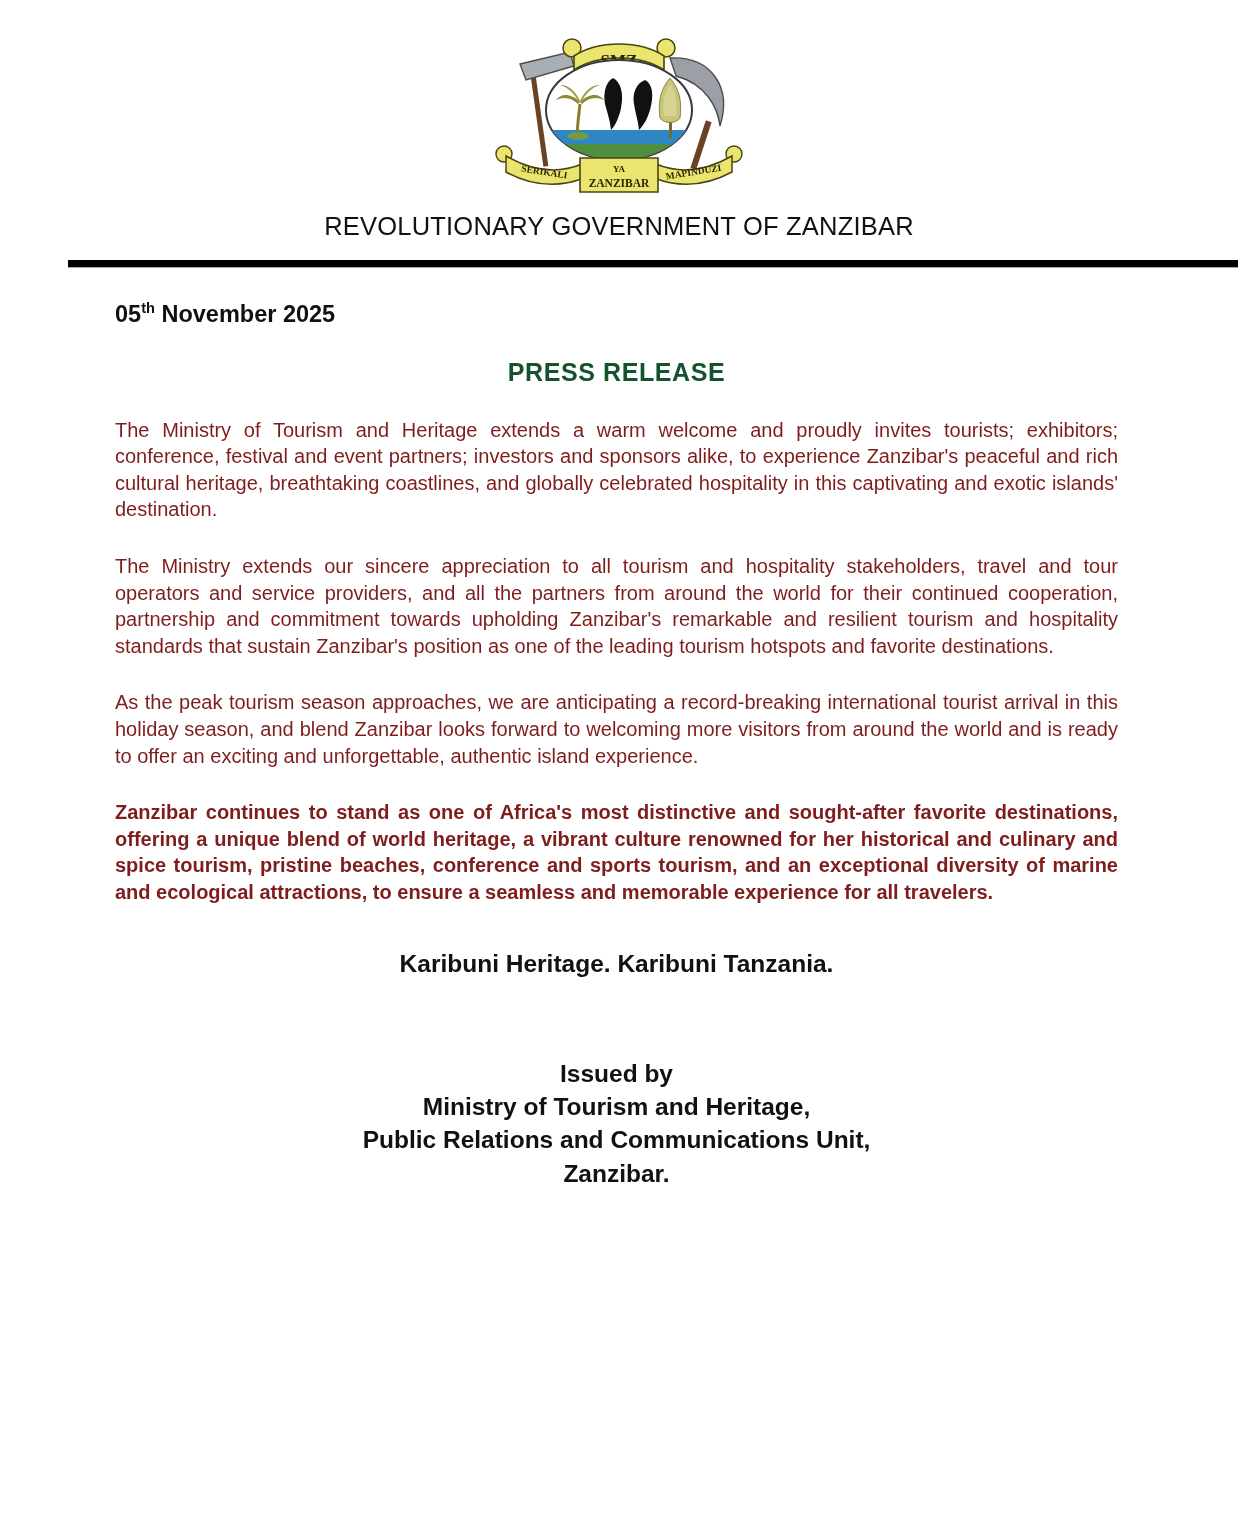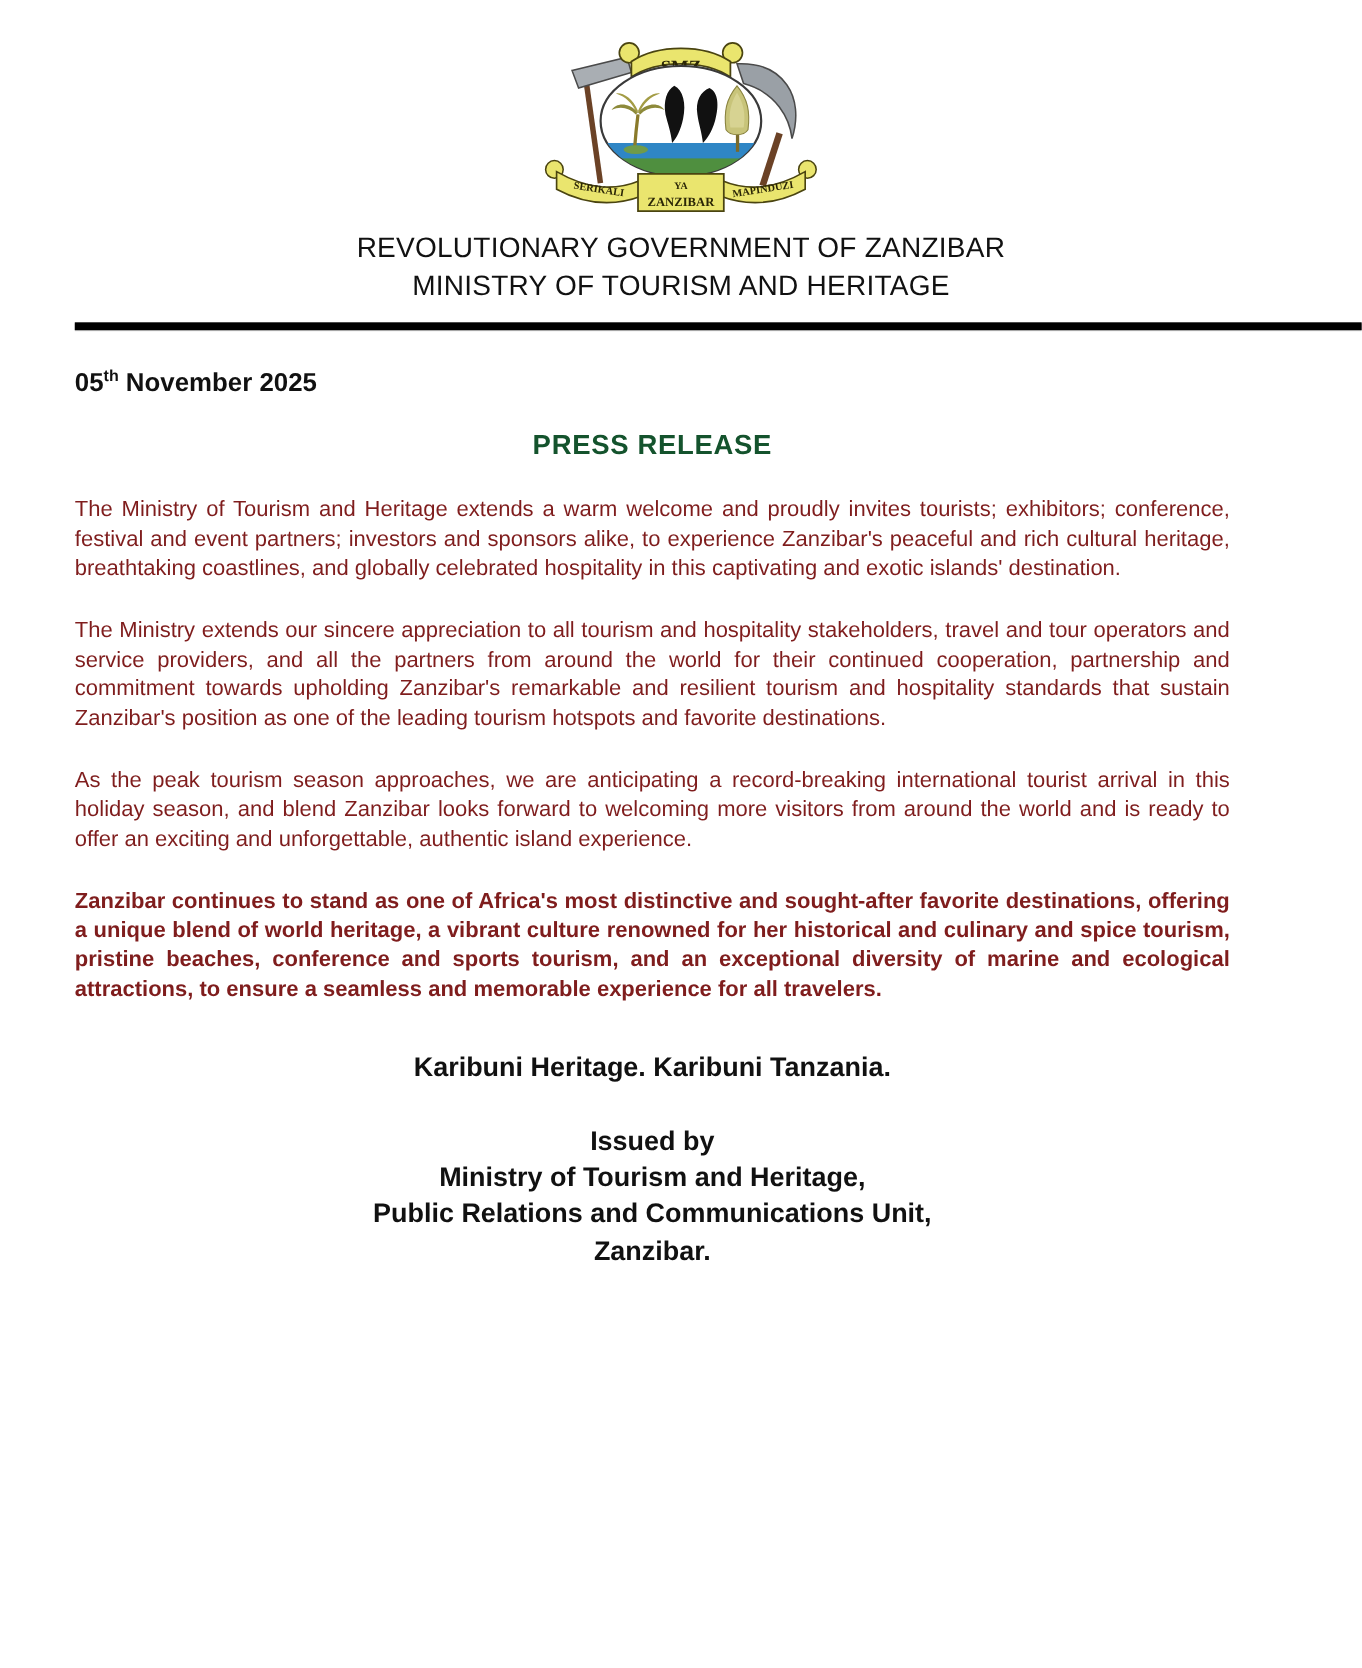--- a/index.html
+++ b/index.html
@@ -46,21 +46,21 @@
     margin-top: 16px;
     margin-left: 68px;
     margin-right: 0px;
     height: 7px;
     background: #000000;
     box-shadow: 0 1px 0 rgba(0,0,0,0.35);
   }
 
   
   .page-body {
-    padding-left: 68px;
+    padding-left: 115px;
     padding-right: 120px;
     padding-top: 34px;
   }
   .date-line {
     font-weight: bold;
     font-size: 23.5px;
     color: #111111;
     margin-bottom: 30px;
   }
   .date-line sup {
@@ -89,21 +89,21 @@
   .slogan {
     text-align: center;
     font-weight: bold;
     font-size: 24.5px;
     color: #111111;
     margin-top: 44px;
   }
 
   .issued-block {
     text-align: center;
-    margin-top: 36px;
+    margin-top: 79px;
     font-weight: bold;
     font-size: 24.5px;
     line-height: 1.36;
     color: #111111;
   }
 </style>
 </head>
 <body>
 
 <div class="letterhead">
@@ -171,21 +171,20 @@
 
         <path d="M106 136 L184 136 L184 170 L106 170 Z" fill="#eae56e" stroke="#4a4410" stroke-width="1.6"></path>
         <text x="145" y="150" font-family="'Liberation Serif', serif" font-size="9" font-weight="bold" fill="#2b2606" text-anchor="middle">YA</text>
         <text x="145" y="165" font-family="'Liberation Serif', serif" font-size="11.5" font-weight="bold" fill="#2b2606" text-anchor="middle">ZANZIBAR</text>
       </g>
     </svg>
   </div>
 
   <div class="org-lines">
     <div class="org-line">REVOLUTIONARY GOVERNMENT OF ZANZIBAR</div>
-    <div class="org-line">MINISTRY OF TOURISM AND HERITAGE</div>
   </div>
 
   <div class="rule"></div>
 </div>
 
 <div class="page-body">
 
   <div class="date-line"><span>05</span><sup>th</sup><span> November 2025</span></div>
 
   <div class="doc-title">PRESS RELEASE</div>

